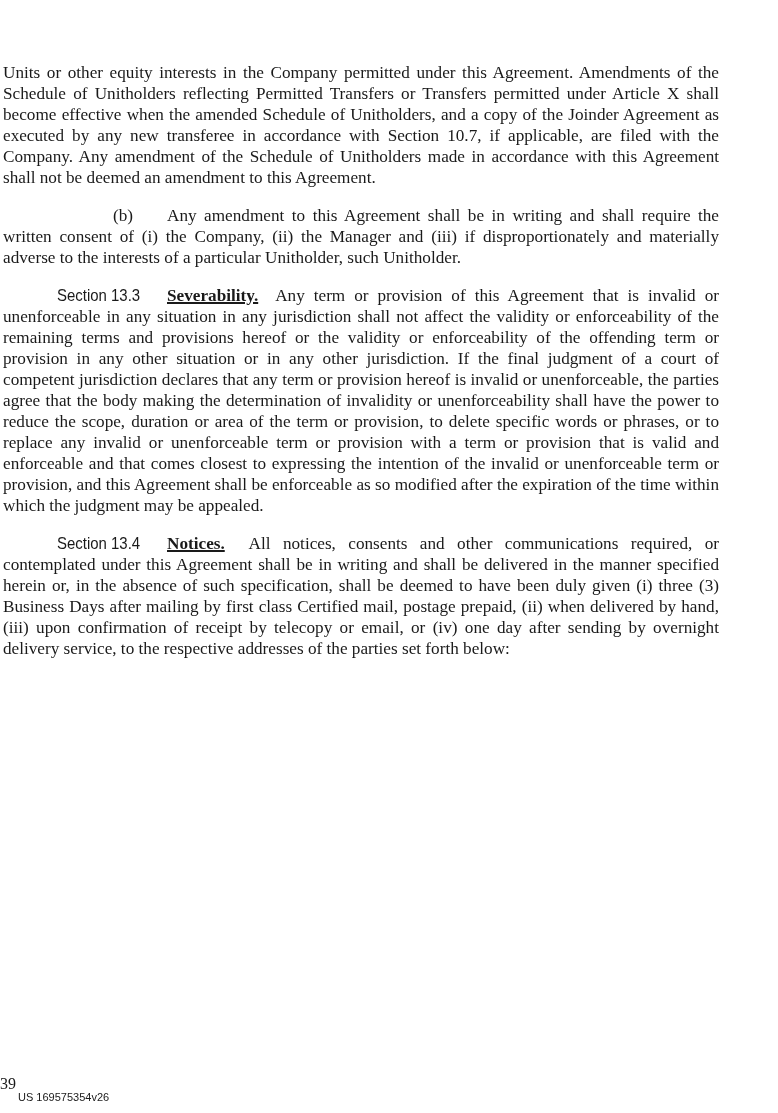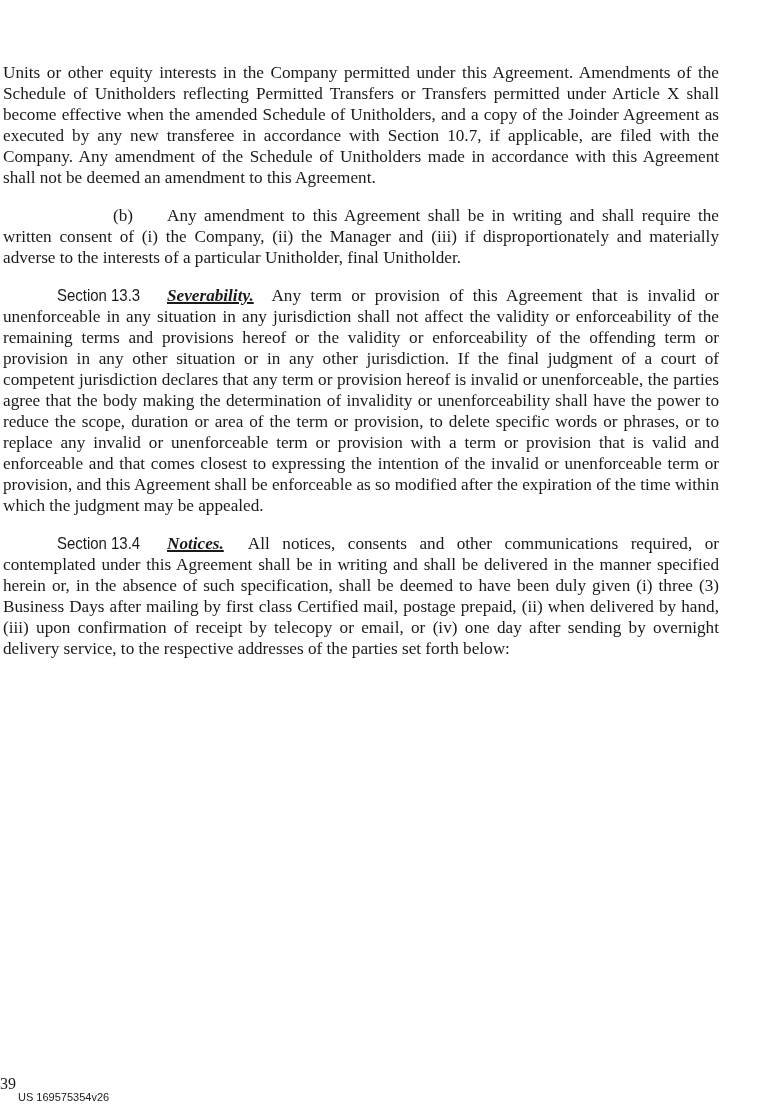--- a/index.html
+++ b/index.html
@@ -15,37 +15,37 @@
   .para.continuation { margin-bottom: 17px; }
   .indent-b { display: inline-block; width: 110px; }
   .b-label { display: inline-block; width: 54px; }
   .sec-indent { display: inline-block; width: 54px; }
   .sec-num {
     font-family: "Liberation Sans", sans-serif; font-size: 17px;
     display: inline-block; transform: scaleX(0.88); transform-origin: left center;
     width: 98px;
   }
   .sec-num-wrap { display: inline-block; width: 110px; }
-  .sec-title { font-weight: bold; text-decoration: underline; text-decoration-thickness: 1.5px; font-style: italic; }
+  .sec-title { font-weight: bold; text-decoration: underline; text-decoration-thickness: 1.5px; }
   .page-number {
     position: absolute; left: 0; width: 750px; top: 1051px; 
     font-size: 16px; font-family: "Liberation Serif", serif; margin-top: 24px;
   }
   .doc-id {
     position: absolute; left: 18px; top: 1091px; font-size: 11px;
     font-family: Liberation Sans, sans-serif;
   }
 </style>
 </head>
 <body>
 
 <div class="page">
   <p class="para continuation">Units or other equity interests in the Company permitted under this Agreement.  Amendments of the Schedule of Unitholders reflecting Permitted Transfers or Transfers permitted under Article X shall become effective when the amended Schedule of Unitholders, and a copy of the Joinder Agreement as executed by any new transferee in accordance with Section 10.7, if applicable, are filed with the Company.  Any amendment of the Schedule of Unitholders made in accordance with this Agreement shall not be deemed an amendment to this Agreement.</p>
 
-  <p class="para"><span class="indent-b"></span><span class="b-label">(b)</span><span>Any amendment to this Agreement shall be in writing and shall require the written consent of (i) the Company, (ii) the Manager and (iii) if disproportionately and materially adverse to the interests of a particular Unitholder, final Unitholder.</span></p>
+  <p class="para"><span class="indent-b"></span><span class="b-label">(b)</span><span>Any amendment to this Agreement shall be in writing and shall require the written consent of (i) the Company, (ii) the Manager and (iii) if disproportionately and materially adverse to the interests of a particular Unitholder, such Unitholder.</span></p>
 
   <p class="para"><span class="sec-indent"></span><span class="sec-num-wrap"><span class="sec-num">Section 13.3</span></span><span class="sec-title">Severability.</span>&nbsp; <span>Any term or provision of this Agreement that is invalid or unenforceable in any situation in any jurisdiction shall not affect the validity or enforceability of the remaining terms and provisions hereof or the validity or enforceability of the offending term or provision in any other situation or in any other jurisdiction.  If the final judgment of a court of competent jurisdiction declares that any term or provision hereof is invalid or unenforceable, the parties agree that the body making the determination of invalidity or unenforceability shall have the power to reduce the scope, duration or area of the term or provision, to delete specific words or phrases, or to replace any invalid or unenforceable term or provision with a term or provision that is valid and enforceable and that comes closest to expressing the intention of the invalid or unenforceable term or provision, and this Agreement shall be enforceable as so modified after the expiration of the time within which the judgment may be appealed.</span></p>
 
   <p class="para"><span class="sec-indent"></span><span class="sec-num-wrap"><span class="sec-num">Section 13.4</span></span><span class="sec-title">Notices.</span>&nbsp; <span>All notices, consents and other communications required, or contemplated under this Agreement shall be in writing and shall be delivered in the manner specified herein or, in the absence of such specification, shall be deemed to have been duly given (i) three (3) Business Days after mailing by first class Certified mail, postage prepaid, (ii) when delivered by hand, (iii) upon confirmation of receipt by telecopy or email, or (iv) one day after sending by overnight delivery service, to the respective addresses of the parties set forth below:</span></p>
 </div>
 
 <div class="page-number">39</div>
 <div class="doc-id">US 169575354v26</div>
 
 </body></html>

